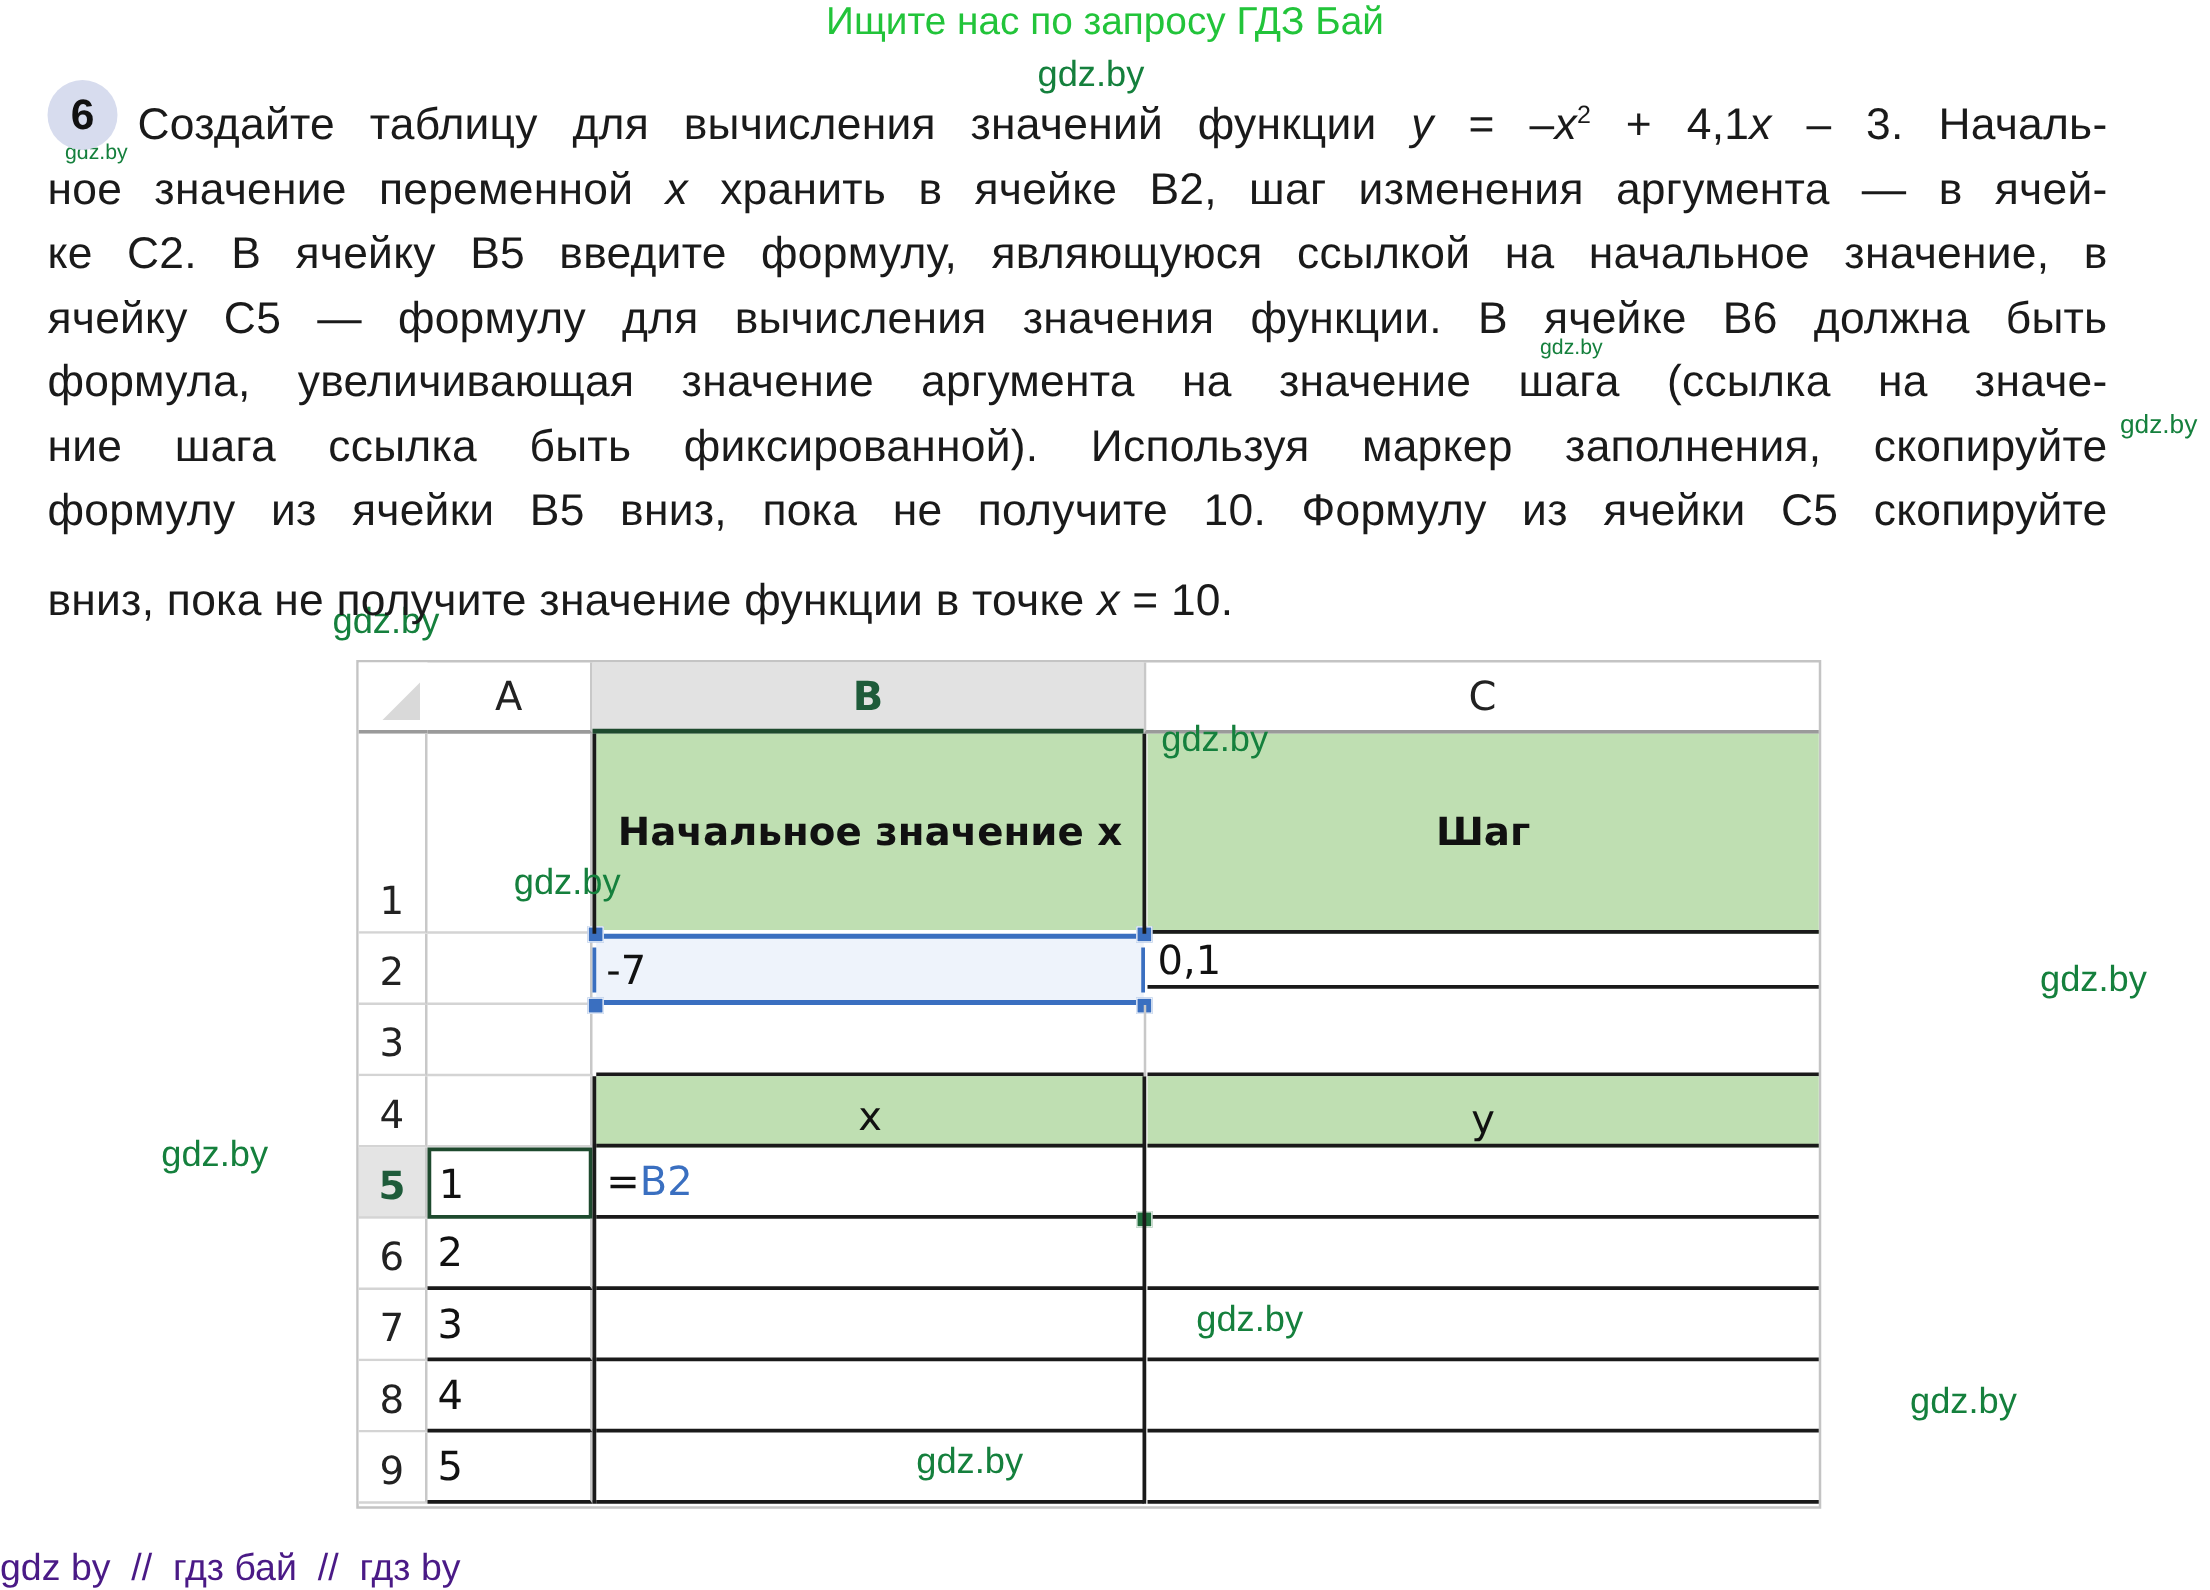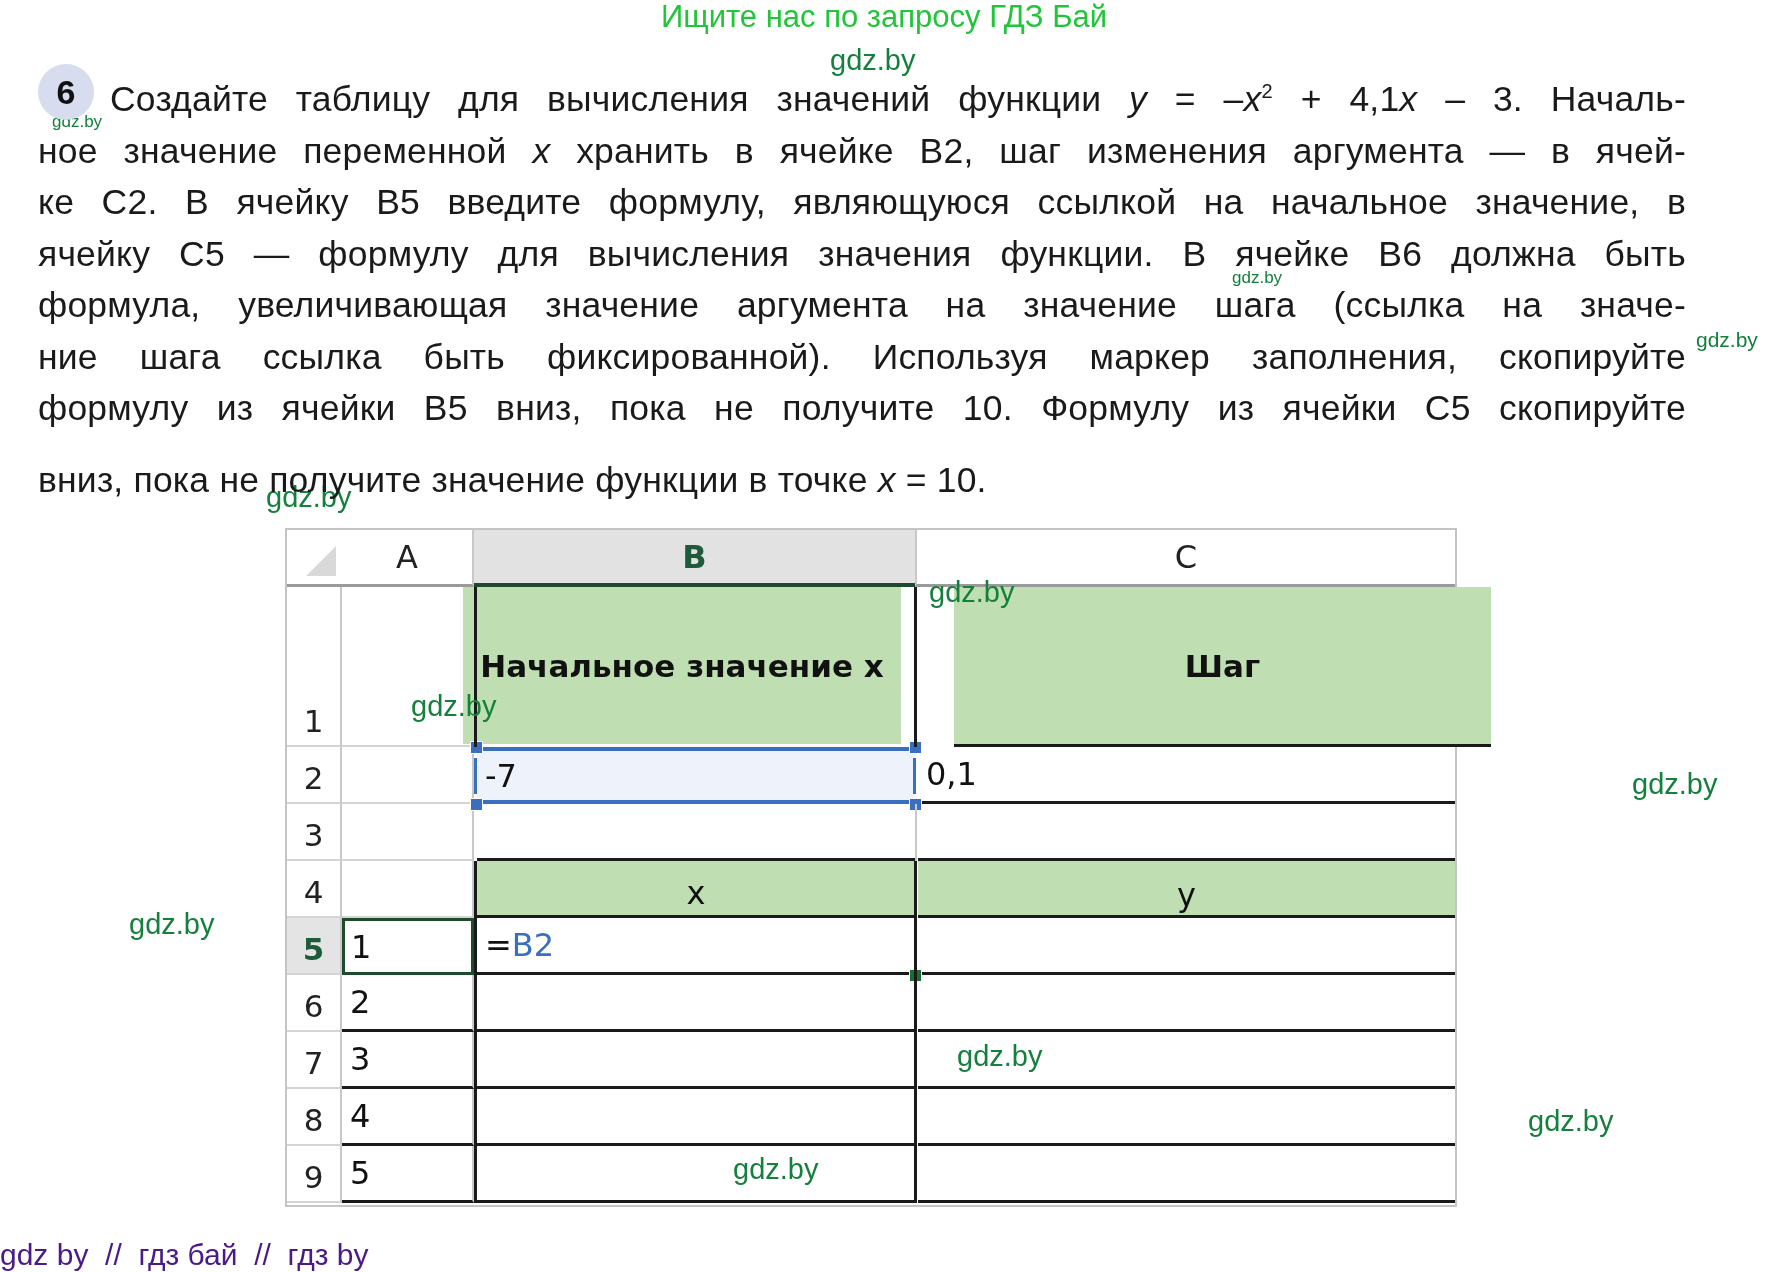--- a/index.html
+++ b/index.html
@@ -93,25 +93,25 @@
   <div class="cell colA grid-b" style="left:55px;top:57px;width:132px;height:160px;"></div>
   <div class="cell colA grid-b" style="left:55px;top:217px;width:132px;height:57px;"></div>
   <div class="cell colA grid-b" style="left:55px;top:274px;width:132px;height:57px;"></div>
   <div class="cell colA grid-b" style="left:55px;top:331px;width:132px;height:57px;"></div>
   <div class="cell" style="left:55px;top:388px;width:132px;height:57px;border:3px solid #1e4a2e;padding-left:6px;">1</div>
   <div class="cell colA thick-b" style="left:55px;top:445px;width:132px;height:57px;padding-left:8px;">2</div>
   <div class="cell colA thick-b" style="left:55px;top:502px;width:132px;height:57px;padding-left:8px;">3</div>
   <div class="cell colA thick-b" style="left:55px;top:559px;width:132px;height:57px;padding-left:8px;">4</div>
   <div class="cell colA thick-b" style="left:55px;top:616px;width:132px;height:57px;padding-left:8px;">5</div>
 
-  <div class="cell green" style="left:176px;top:57px;width:438px;height:157px;justify-content:center;font-weight:bold;font-size:31px;">Начальное значение x</div>
-  <div class="cell green thick-b" style="left:631px;top:57px;width:537px;height:160px;justify-content:center;font-weight:bold;font-size:31px;margin-left:36px;">Шаг</div>
+  <div class="cell green" style="left:190px;top:57px;width:438px;height:157px;justify-content:center;font-weight:bold;font-size:31px;">Начальное значение x</div>
+  <div class="cell green thick-b" style="left:631px;top:57px;width:537px;height:160px;justify-content:center;font-weight:bold;font-size:31px;">Шаг</div>
 
   <div class="cell" style="left:190px;top:217px;width:438px;height:57px;background:#eef3fb;border-top:4px solid #3a6fc0;border-bottom:4px solid #3a6fc0;padding-left:8px;">-7</div>
-  <div class="cell thick-b" style="left:631px;top:217px;width:537px;height:57px;padding-left:8px;">0,1</div>
+  <div class="cell thick-b" style="left:631px;top:217px;width:537px;height:44px;padding-left:8px;">0,1</div>
   <div class="handle" style="left:183px;top:211px;"></div>
   <div class="handle" style="left:183px;top:268px;"></div>
   <div class="handle" style="left:622px;top:211px;"></div>
   <div class="handle" style="left:622px;top:268px;"></div>
   <div style="position:absolute;left:187px;top:228px;width:3px;height:36px;background:#3a6fc0;"></div>
   <div style="position:absolute;left:626px;top:228px;width:3px;height:36px;background:#3a6fc0;"></div>
 
   <div class="cell thick-b" style="left:190px;top:274px;width:438px;height:57px;"></div>
   <div class="cell thick-b" style="left:631px;top:274px;width:537px;height:57px;"></div>
 

